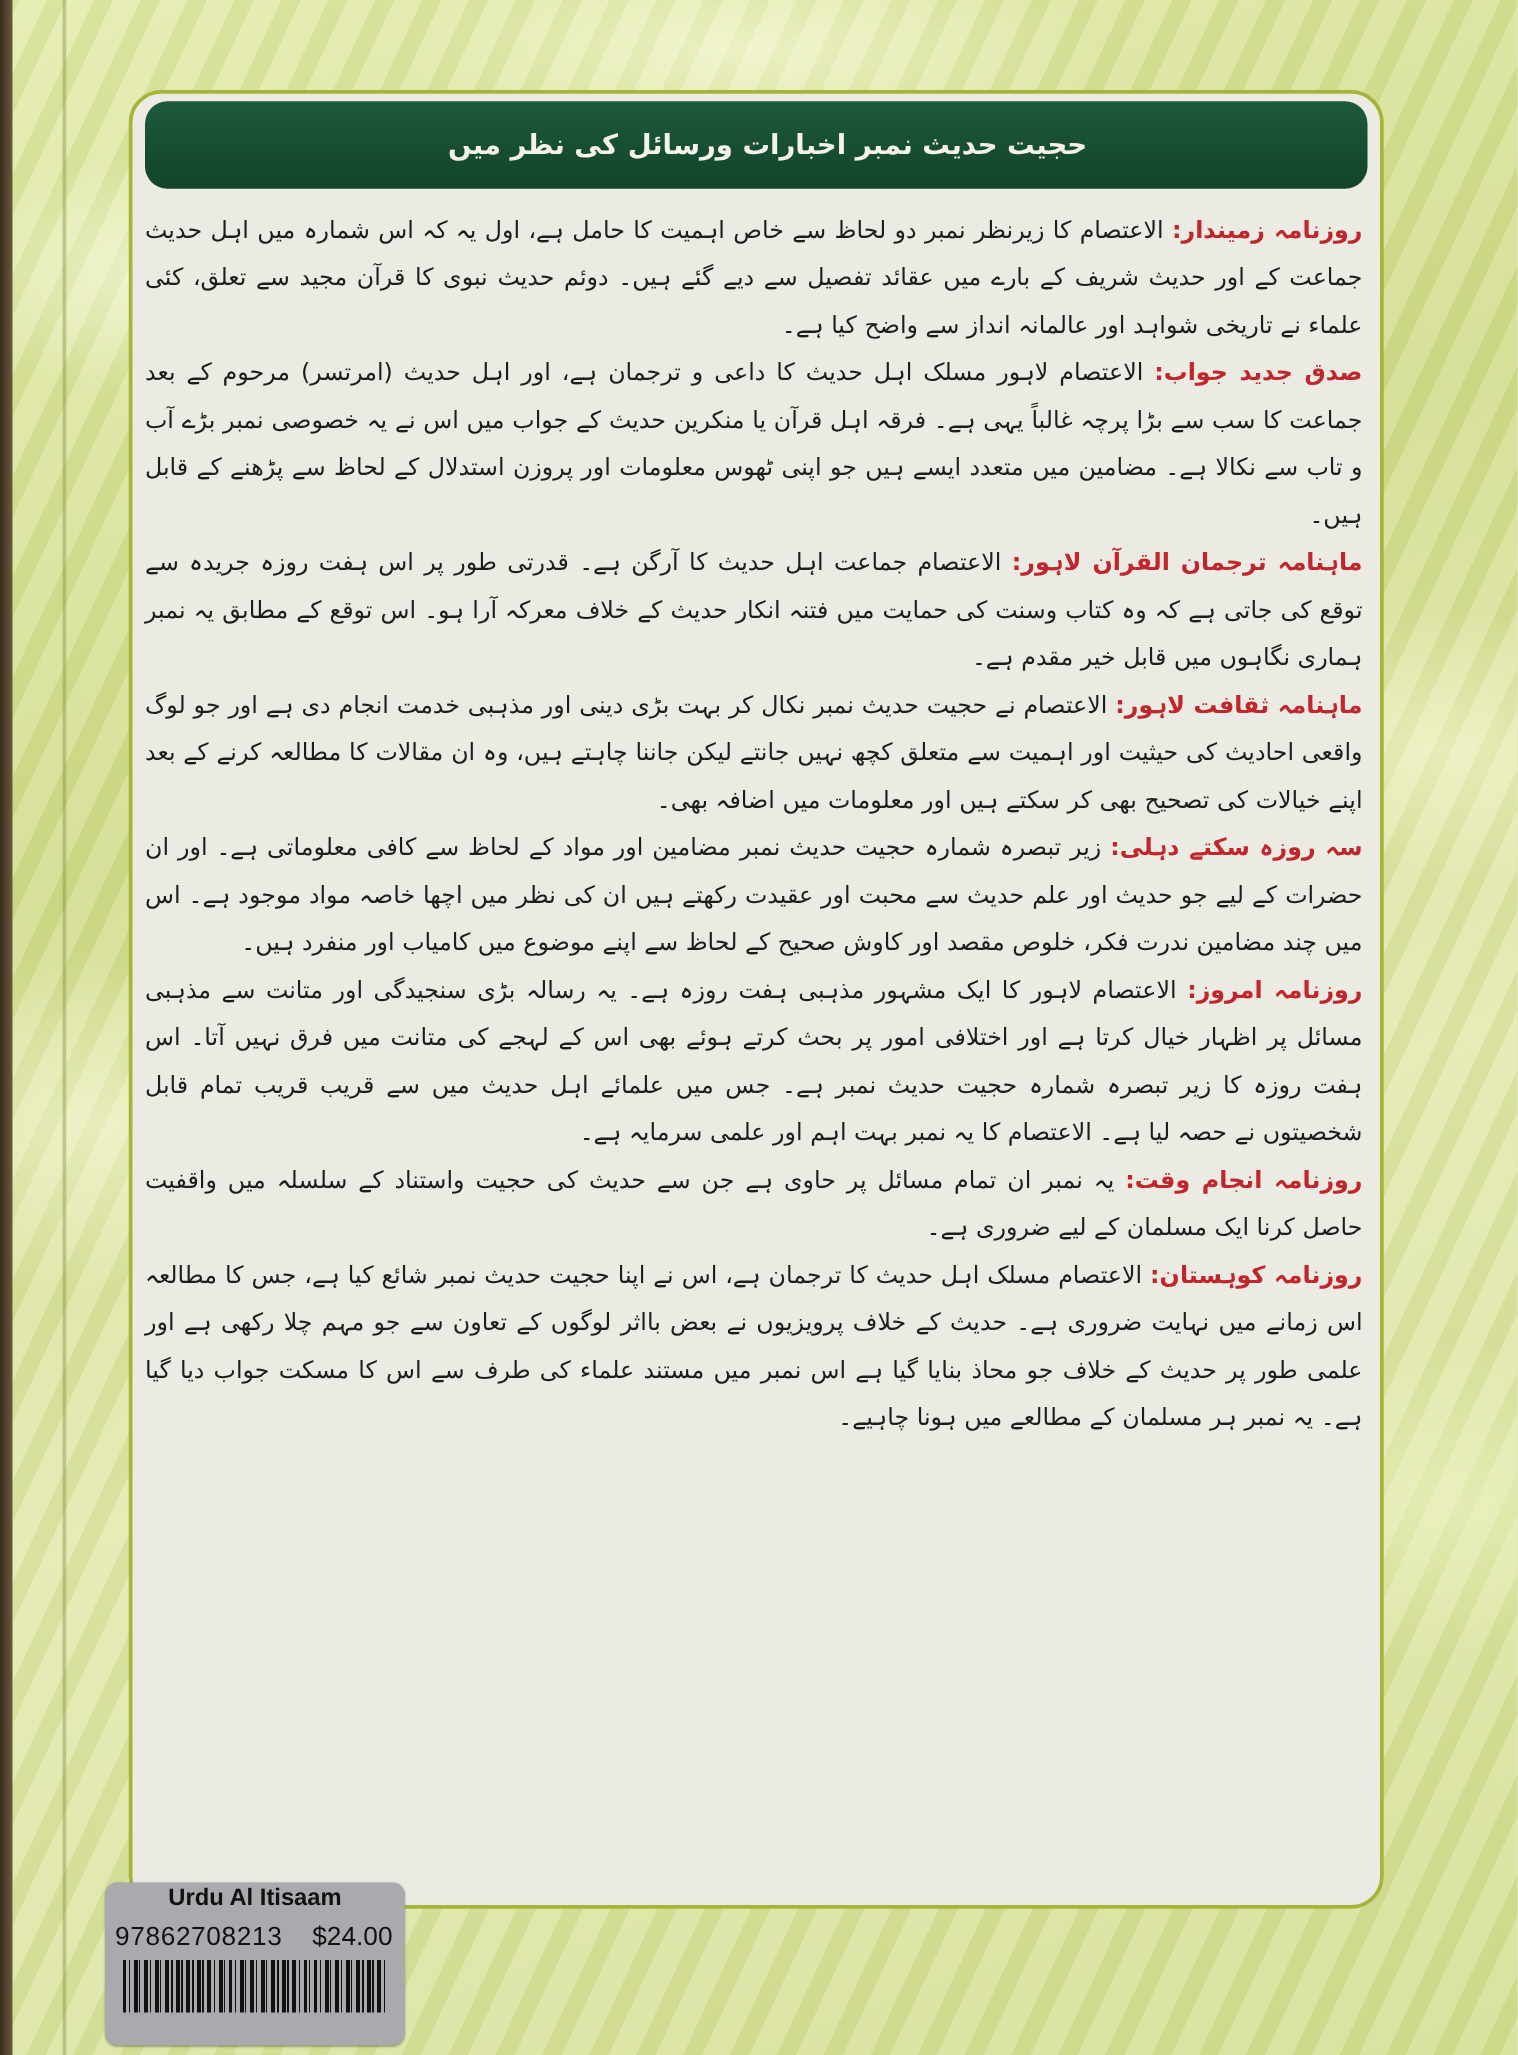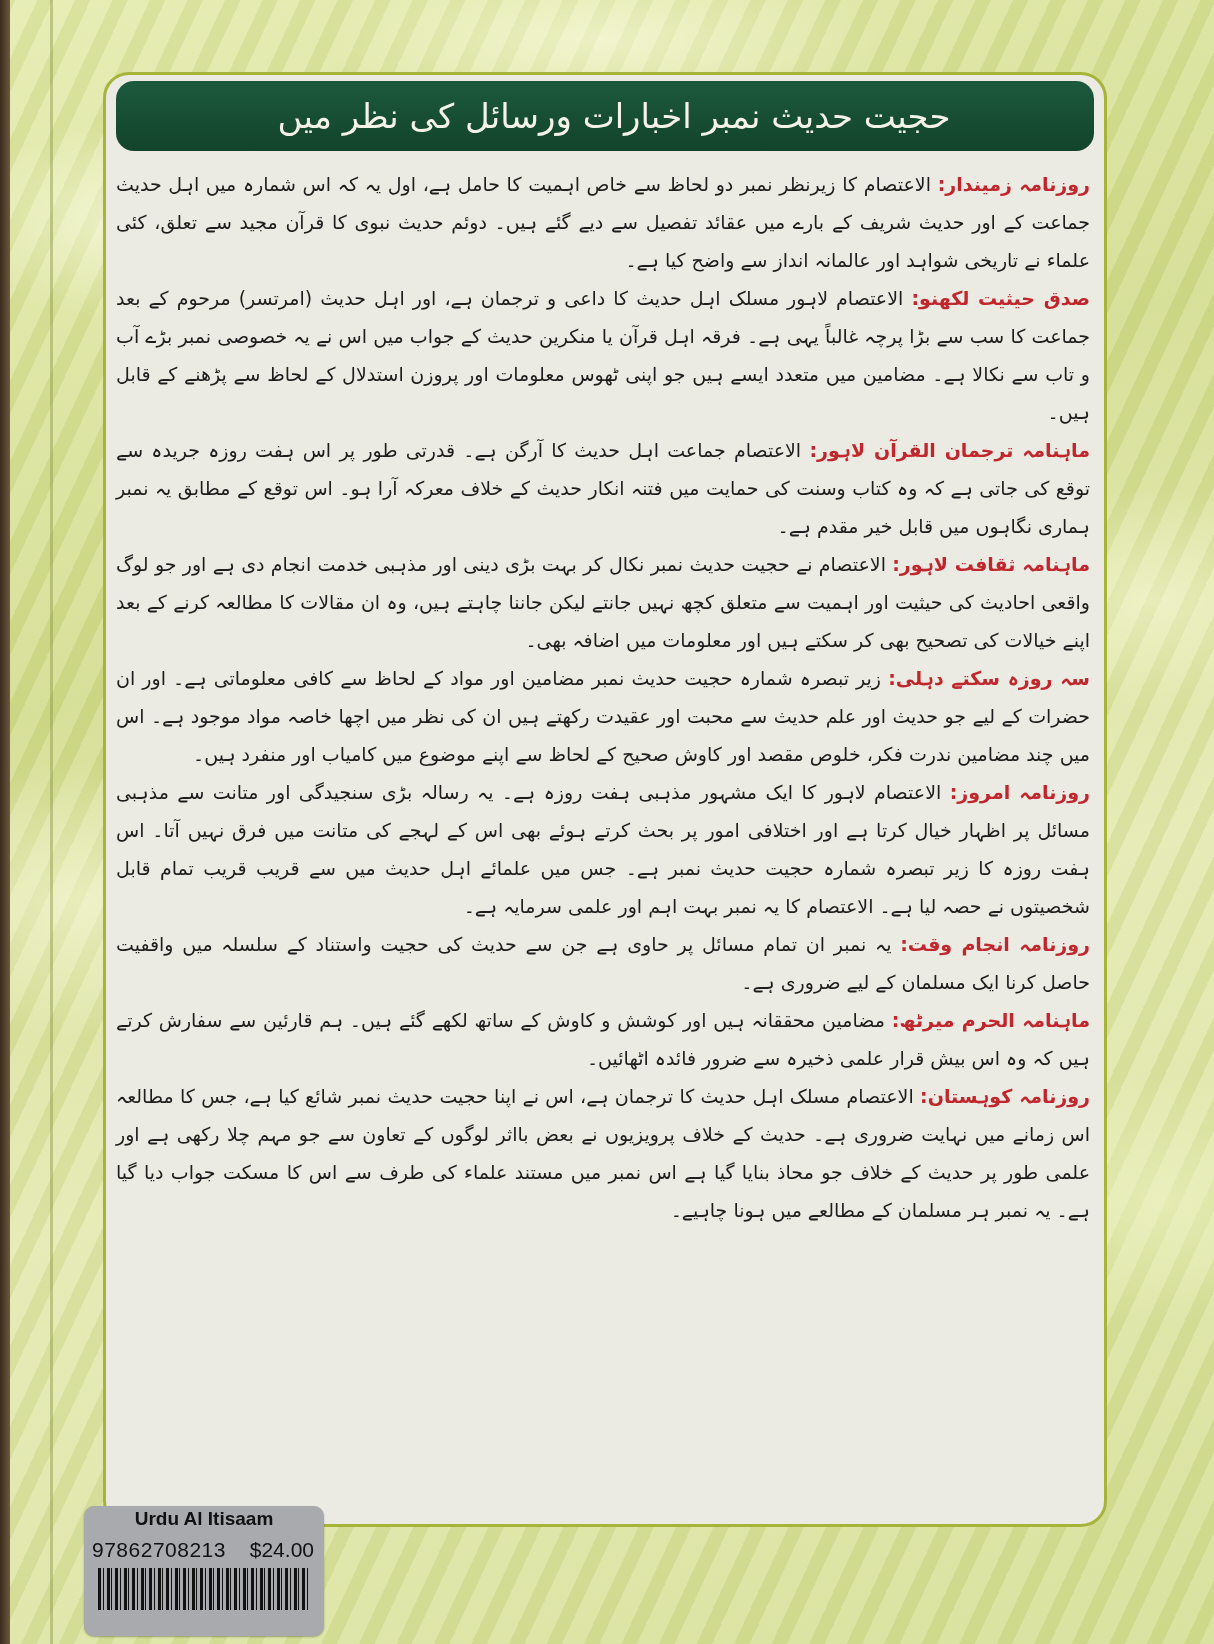--- a/index.html
+++ b/index.html
@@ -35,21 +35,21 @@
       box-sizing: border-box;
       overflow: hidden;
     }
     .title-bar {
       position: absolute; left: 10px; top: 6px; right: 10px; height: 70px;
       background: linear-gradient(180deg, #1d5a3c 0%, #164c32 60%, #124429 100%);
       border-radius: 18px;
       display: flex; align-items: center; justify-content: center;
     }
     .title-text {
-      color: #f5f3e8; font-size: 34px; font-weight: normal;
+      color: #f5f3e8; font-size: 22px; font-weight: bold;
       font-family: "DejaVu Sans", sans-serif;
       direction: rtl;
       margin-left: 18px;
     }
     .body-text {
       position: absolute; left: 10px; right: 14px; top: 90px;
       direction: rtl; text-align: justify;
       color: #1a1a1a;
       font-family: "DejaVu Sans", sans-serif;
       font-size: 19px; line-height: 38px;
@@ -87,21 +87,21 @@
   <div class="title-bar">
     <span class="title-text">حجیت حدیث نمبر اخبارات ورسائل کی نظر میں</span>
   </div>
 
   <div class="body-text">
     <p class="review">
       <span class="source">روزنامہ زمیندار</span><span class="sep">:</span>
       <span class="text">الاعتصام کا زیرنظر نمبر دو لحاظ سے خاص اہمیت کا حامل ہے، اول یہ کہ اس شمارہ میں اہل حدیث جماعت کے اور حدیث شریف کے بارے میں عقائد تفصیل سے دیے گئے ہیں۔ دوئم حدیث نبوی کا قرآن مجید سے تعلق، کئی علماء نے تاریخی شواہد اور عالمانہ انداز سے واضح کیا ہے۔</span>
     </p>
     <p class="review">
-      <span class="source">صدق حیثیت لکھنو</span><span class="sep">:</span>
+      <span class="source">صدق جدید جواب</span><span class="sep">:</span>
       <span class="text">الاعتصام لاہور مسلک اہل حدیث کا داعی و ترجمان ہے، اور اہل حدیث (امرتسر) مرحوم کے بعد جماعت کا سب سے بڑا پرچہ غالباً یہی ہے۔ فرقہ اہل قرآن یا منکرین حدیث کے جواب میں اس نے یہ خصوصی نمبر بڑے آب و تاب سے نکالا ہے۔ مضامین میں متعدد ایسے ہیں جو اپنی ٹھوس معلومات اور پروزن استدلال کے لحاظ سے پڑھنے کے قابل ہیں۔</span>
     </p>
     <p class="review">
       <span class="source">ماہنامہ ترجمان القرآن لاہور</span><span class="sep">:</span>
       <span class="text">الاعتصام جماعت اہل حدیث کا آرگن ہے۔ قدرتی طور پر اس ہفت روزہ جریدہ سے توقع کی جاتی ہے کہ وہ کتاب وسنت کی حمایت میں فتنہ انکار حدیث کے خلاف معرکہ آرا ہو۔ اس توقع کے مطابق یہ نمبر ہماری نگاہوں میں قابل خیر مقدم ہے۔</span>
     </p>
     <p class="review">
       <span class="source">ماہنامہ ثقافت لاہور</span><span class="sep">:</span>
       <span class="text">الاعتصام نے حجیت حدیث نمبر نکال کر بہت بڑی دینی اور مذہبی خدمت انجام دی ہے اور جو لوگ واقعی احادیث کی حیثیت اور اہمیت سے متعلق کچھ نہیں جانتے لیکن جاننا چاہتے ہیں، وہ ان مقالات کا مطالعہ کرنے کے بعد اپنے خیالات کی تصحیح بھی کر سکتے ہیں اور معلومات میں اضافہ بھی۔</span>
     </p>
@@ -111,24 +111,20 @@
     </p>
     <p class="review">
       <span class="source">روزنامہ امروز</span><span class="sep">:</span>
       <span class="text">الاعتصام لاہور کا ایک مشہور مذہبی ہفت روزہ ہے۔ یہ رسالہ بڑی سنجیدگی اور متانت سے مذہبی مسائل پر اظہار خیال کرتا ہے اور اختلافی امور پر بحث کرتے ہوئے بھی اس کے لہجے کی متانت میں فرق نہیں آتا۔ اس ہفت روزہ کا زیر تبصرہ شمارہ حجیت حدیث نمبر ہے۔ جس میں علمائے اہل حدیث میں سے قریب قریب تمام قابل شخصیتوں نے حصہ لیا ہے۔ الاعتصام کا یہ نمبر بہت اہم اور علمی سرمایہ ہے۔</span>
     </p>
     <p class="review">
       <span class="source">روزنامہ انجام وقت</span><span class="sep">:</span>
       <span class="text">یہ نمبر ان تمام مسائل پر حاوی ہے جن سے حدیث کی حجیت واستناد کے سلسلہ میں واقفیت حاصل کرنا ایک مسلمان کے لیے ضروری ہے۔</span>
     </p>
     <p class="review">
-      <span class="source">ماہنامہ الحرم میرٹھ</span><span class="sep">:</span>
-      <span class="text">مضامین محققانہ ہیں اور کوشش و کاوش کے ساتھ لکھے گئے ہیں۔ ہم قارئین سے سفارش کرتے ہیں کہ وہ اس بیش قرار علمی ذخیرہ سے ضرور فائدہ اٹھائیں۔</span>
-    </p>
-    <p class="review">
       <span class="source">روزنامہ کوہستان</span><span class="sep">:</span>
       <span class="text">الاعتصام مسلک اہل حدیث کا ترجمان ہے، اس نے اپنا حجیت حدیث نمبر شائع کیا ہے، جس کا مطالعہ اس زمانے میں نہایت ضروری ہے۔ حدیث کے خلاف پرویزیوں نے بعض بااثر لوگوں کے تعاون سے جو مہم چلا رکھی ہے اور علمی طور پر حدیث کے خلاف جو محاذ بنایا گیا ہے اس نمبر میں مستند علماء کی طرف سے اس کا مسکت جواب دیا گیا ہے۔ یہ نمبر ہر مسلمان کے مطالعے میں ہونا چاہیے۔</span>
     </p>
 
   </div>
 </div>
 
 <div class="price-label">
   <div class="store">Urdu Al Itisaam</div>
   <div class="isbn">9786270821​3</div>

